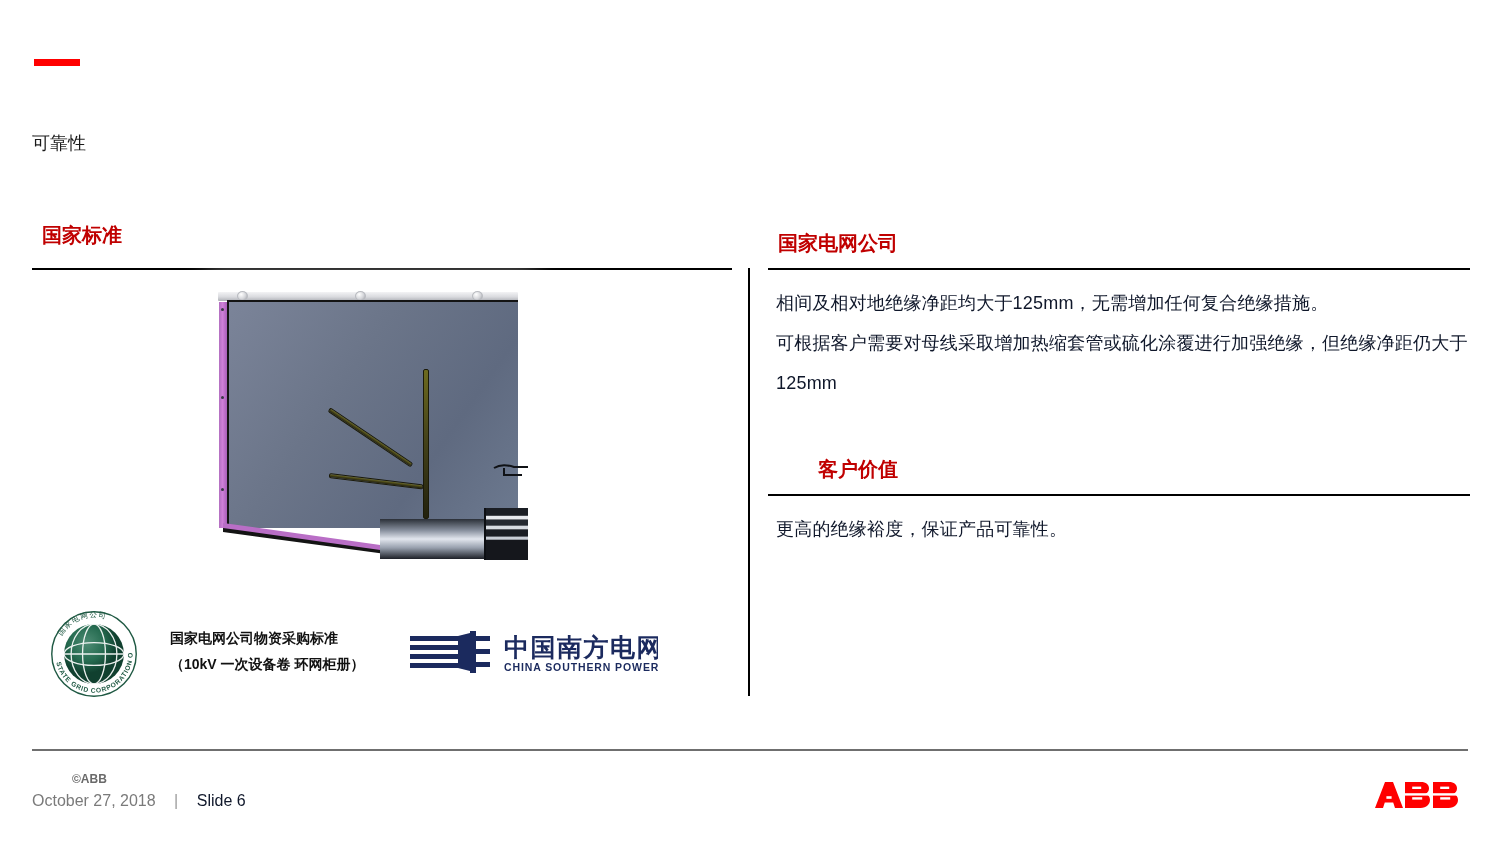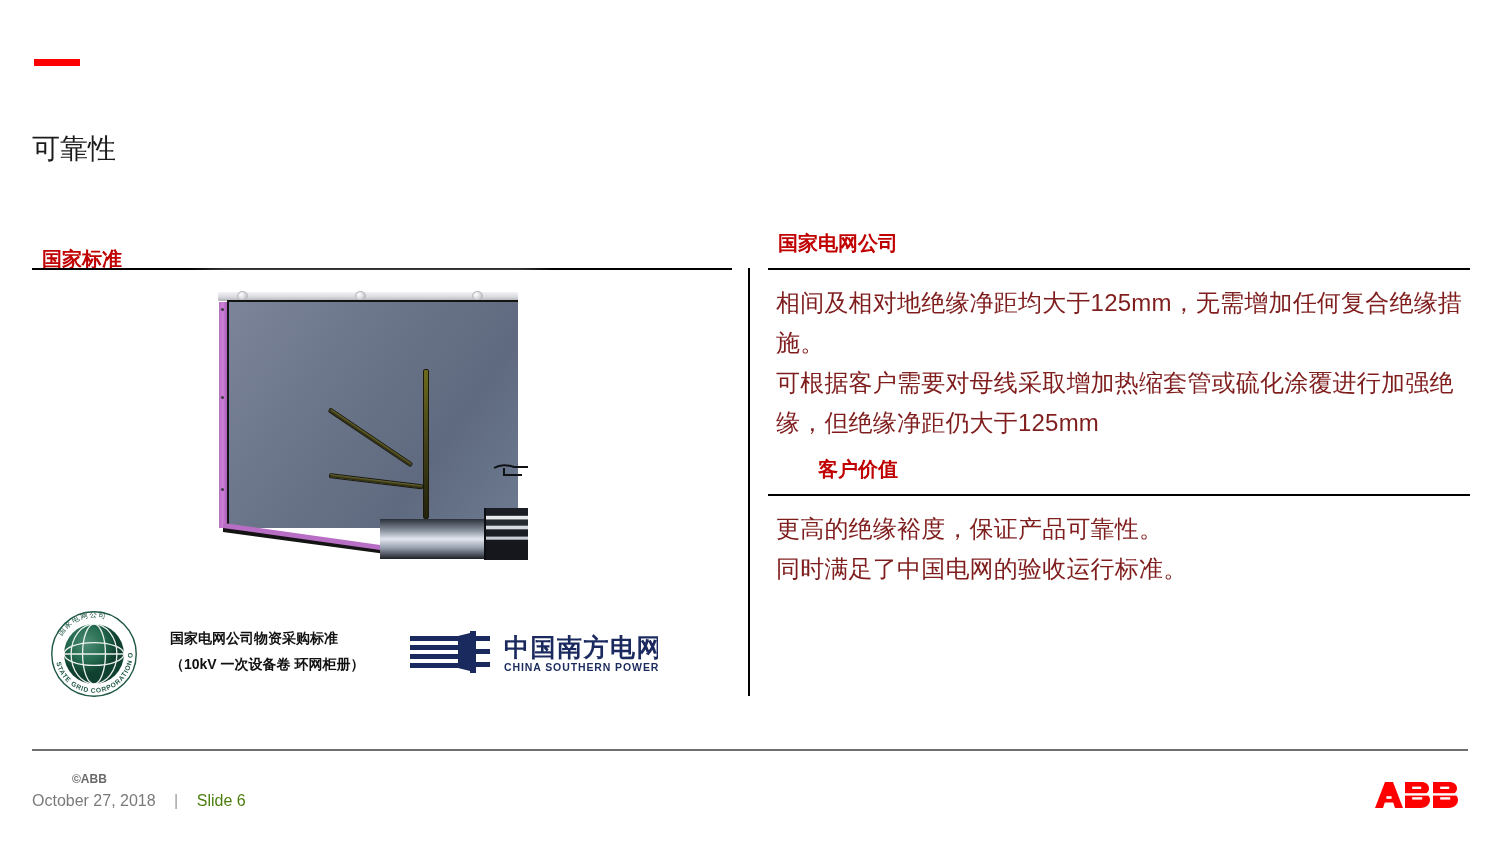--- a/index.html
+++ b/index.html
@@ -36,21 +36,21 @@
     font-weight: 700;
     letter-spacing: 1px;
     line-height: 1.08;
     color: #0a0a0a;
     white-space: nowrap;
   }
   .slide-subtitle {
     position: absolute;
     left: 32px;
     top: 134px;
-    font-size: 28px;
+    font-size: 18px;
     font-weight: 400;
     line-height: 1.1;
     color: #1a1a1a;
     white-space: nowrap;
   }
 
   
   .section-head {
     position: absolute;
     font-size: 20px;
@@ -58,21 +58,21 @@
     color: #c00000;
     white-space: nowrap;
   }
   .section-rule {
     position: absolute;
     height: 2px;
     background: #000000;
   }
 
   
-  #head-left      { left: 42px;  top: 246px; }
+  #head-left      { left: 42px;  top: 222px; }
   #rule-left      { left: 32px;  top: 268px; width: 700px; }
 
   
   #head-right-1   { left: 778px; top: 230px; }
   #rule-right-1   { left: 768px; top: 268px; width: 702px; }
   #head-right-2   { left: 778px; top: 456px; margin-left: 40px; }
   #rule-right-2   { left: 768px; top: 494px; width: 702px; }
 
   
   .v-divider {
@@ -80,23 +80,23 @@
     left: 748px;
     top: 268px;
     width: 2px;
     height: 428px;
     background: #000000;
   }
 
   
   .body-block {
     position: absolute;
-    font-size: 24px;
+    font-size: 18px;
     line-height: 40px;
-    color: #7f1d1d;
+    color: #0f172a;
     letter-spacing: 0.2px;
   }
   #body-1 { left: 776px; top: 283px; width: 700px; }
   #body-2 { left: 776px; top: 509px; width: 700px; }
   .body-block p { margin: 0; }
 
   
   .cad-wrap {
     position: absolute;
     left: 196px;
@@ -266,21 +266,21 @@
     margin-left: 40px;
   }
   .footer-line2 {
     position: absolute;
     left: 32px; top: 792px;
     font-size: 16px;
     color: #7a7a7a;
     white-space: nowrap;
   }
   .footer-line2 .sep { margin: 0 14px; color: #9a9a9a; }
-  .footer-line2 .slide-no { color: #4d7c0f; text-align: right; }
+  .footer-line2 .slide-no { color: #0f172a; text-align: right; }
   .abb-logo {
     position: absolute;
     right: 30px; top: 782px;
     width: 96px; height: 26px;
   }
 </style>
 </head>
 <body>
 
 <div id="slide">
@@ -381,21 +381,20 @@
   <div class="body-block" id="body-1">
     <p>相间及相对地绝缘净距均大于125mm，无需增加任何复合绝缘措施。</p>
     <p>可根据客户需要对母线采取增加热缩套管或硫化涂覆进行加强绝缘，但绝缘净距仍大于125mm</p>
   </div>
 
   <div class="section-head" id="head-right-2">客户价值</div>
   <div class="section-rule" id="rule-right-2"></div>
 
   <div class="body-block" id="body-2">
     <p>更高的绝缘裕度，保证产品可靠性。</p>
-    <p>同时满足了中国电网的验收运行标准。</p>
   </div>
 
   <div class="footer-rule"></div>
   <div class="footer-copy">©ABB</div>
   <div class="footer-line2">
     <span>October 27, 2018</span>
     <span class="sep">|</span>
     <span class="slide-no">Slide 6</span>
   </div>
 

